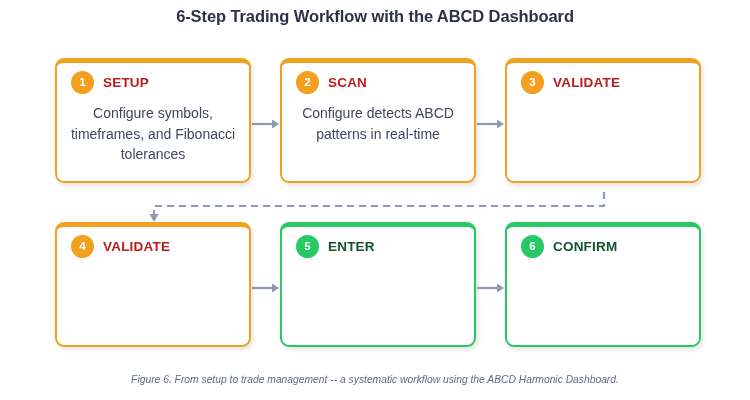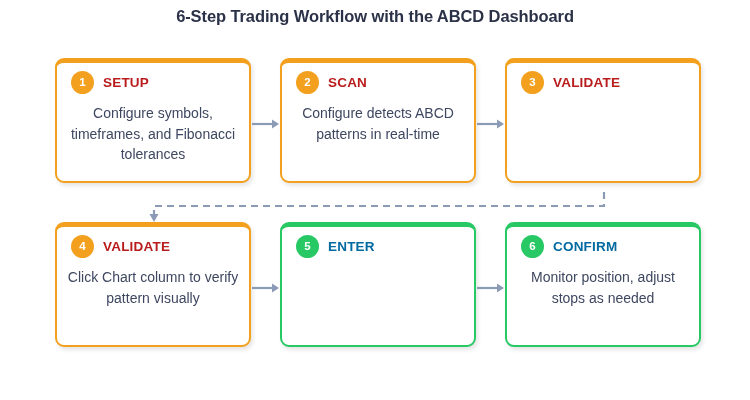--- a/index.html
+++ b/index.html
@@ -75,21 +75,21 @@
   }
   .orange .step-badge { background: #f2a01e; }
   .green  .step-badge { background: #28c965; }
 
   .step-title {
     font-size: 13.5px;
     font-weight: bold;
     letter-spacing: 0.2px;
   }
   .orange .step-title { color: #b91c1c; }
-  .green  .step-title { color: #0369a1; }
+  .green  .step-title { color: #14532d; }
 
   .card-desc {
     position: absolute;
     left: 10px;
     right: 10px;
     top: 40px;
     text-align: center;
     font-size: 14px;
     line-height: 1.48;
     color: #3e4760;
@@ -166,42 +166,41 @@
   <svg class="dashed-return" viewBox="0 0 480 32">
     <path d="M464 0 L464 14 L14 14 L14 22" fill="none" stroke="#8c9bb5" stroke-width="2.2" stroke-dasharray="7 5"></path>
     <path d="M9.5 22 L18.5 22 L14 30 Z" fill="#8c9bb5"></path>
   </svg>
 
   <div class="card orange" style="left:55px;  top:222px;">
     <div class="card-head">
       <div class="step-badge">4</div>
       <div class="step-title">VALIDATE</div>
     </div>
-    <div class="card-desc">Click Chart column to verify pattern visually</div>
   </div>
 
   <div class="card green" style="left:280px; top:222px;">
     <div class="card-head">
       <div class="step-badge">5</div>
       <div class="step-title">ENTER</div>
     </div>
   </div>
 
   <div class="card green" style="left:505px; top:222px;">
     <div class="card-head">
       <div class="step-badge">6</div>
       <div class="step-title">CONFIRM</div>
     </div>
-    <div class="card-desc">Monitor position, adjust stops as needed</div>
   </div>
 
   <svg class="connector-arrow" style="left:252px; top:281px;" viewBox="0 0 28 14">
     <line x1="0" y1="7" x2="20" y2="7" stroke="#8c9bb5" stroke-width="2.2"></line>
     <path d="M20 2.5 L27 7 L20 11.5 Z" fill="#8c9bb5"></path>
   </svg>
 
   <svg class="connector-arrow" style="left:477px; top:281px;" viewBox="0 0 28 14">
     <line x1="0" y1="7" x2="20" y2="7" stroke="#8c9bb5" stroke-width="2.2"></line>
     <path d="M20 2.5 L27 7 L20 11.5 Z" fill="#8c9bb5"></path>
   </svg>
 
+  <div class="fig-caption">Figure 6. From setup to trade management -- a systematic workflow using the ABCD Harmonic Dashboard.</div>
 
 </div>
 
 </body></html>

